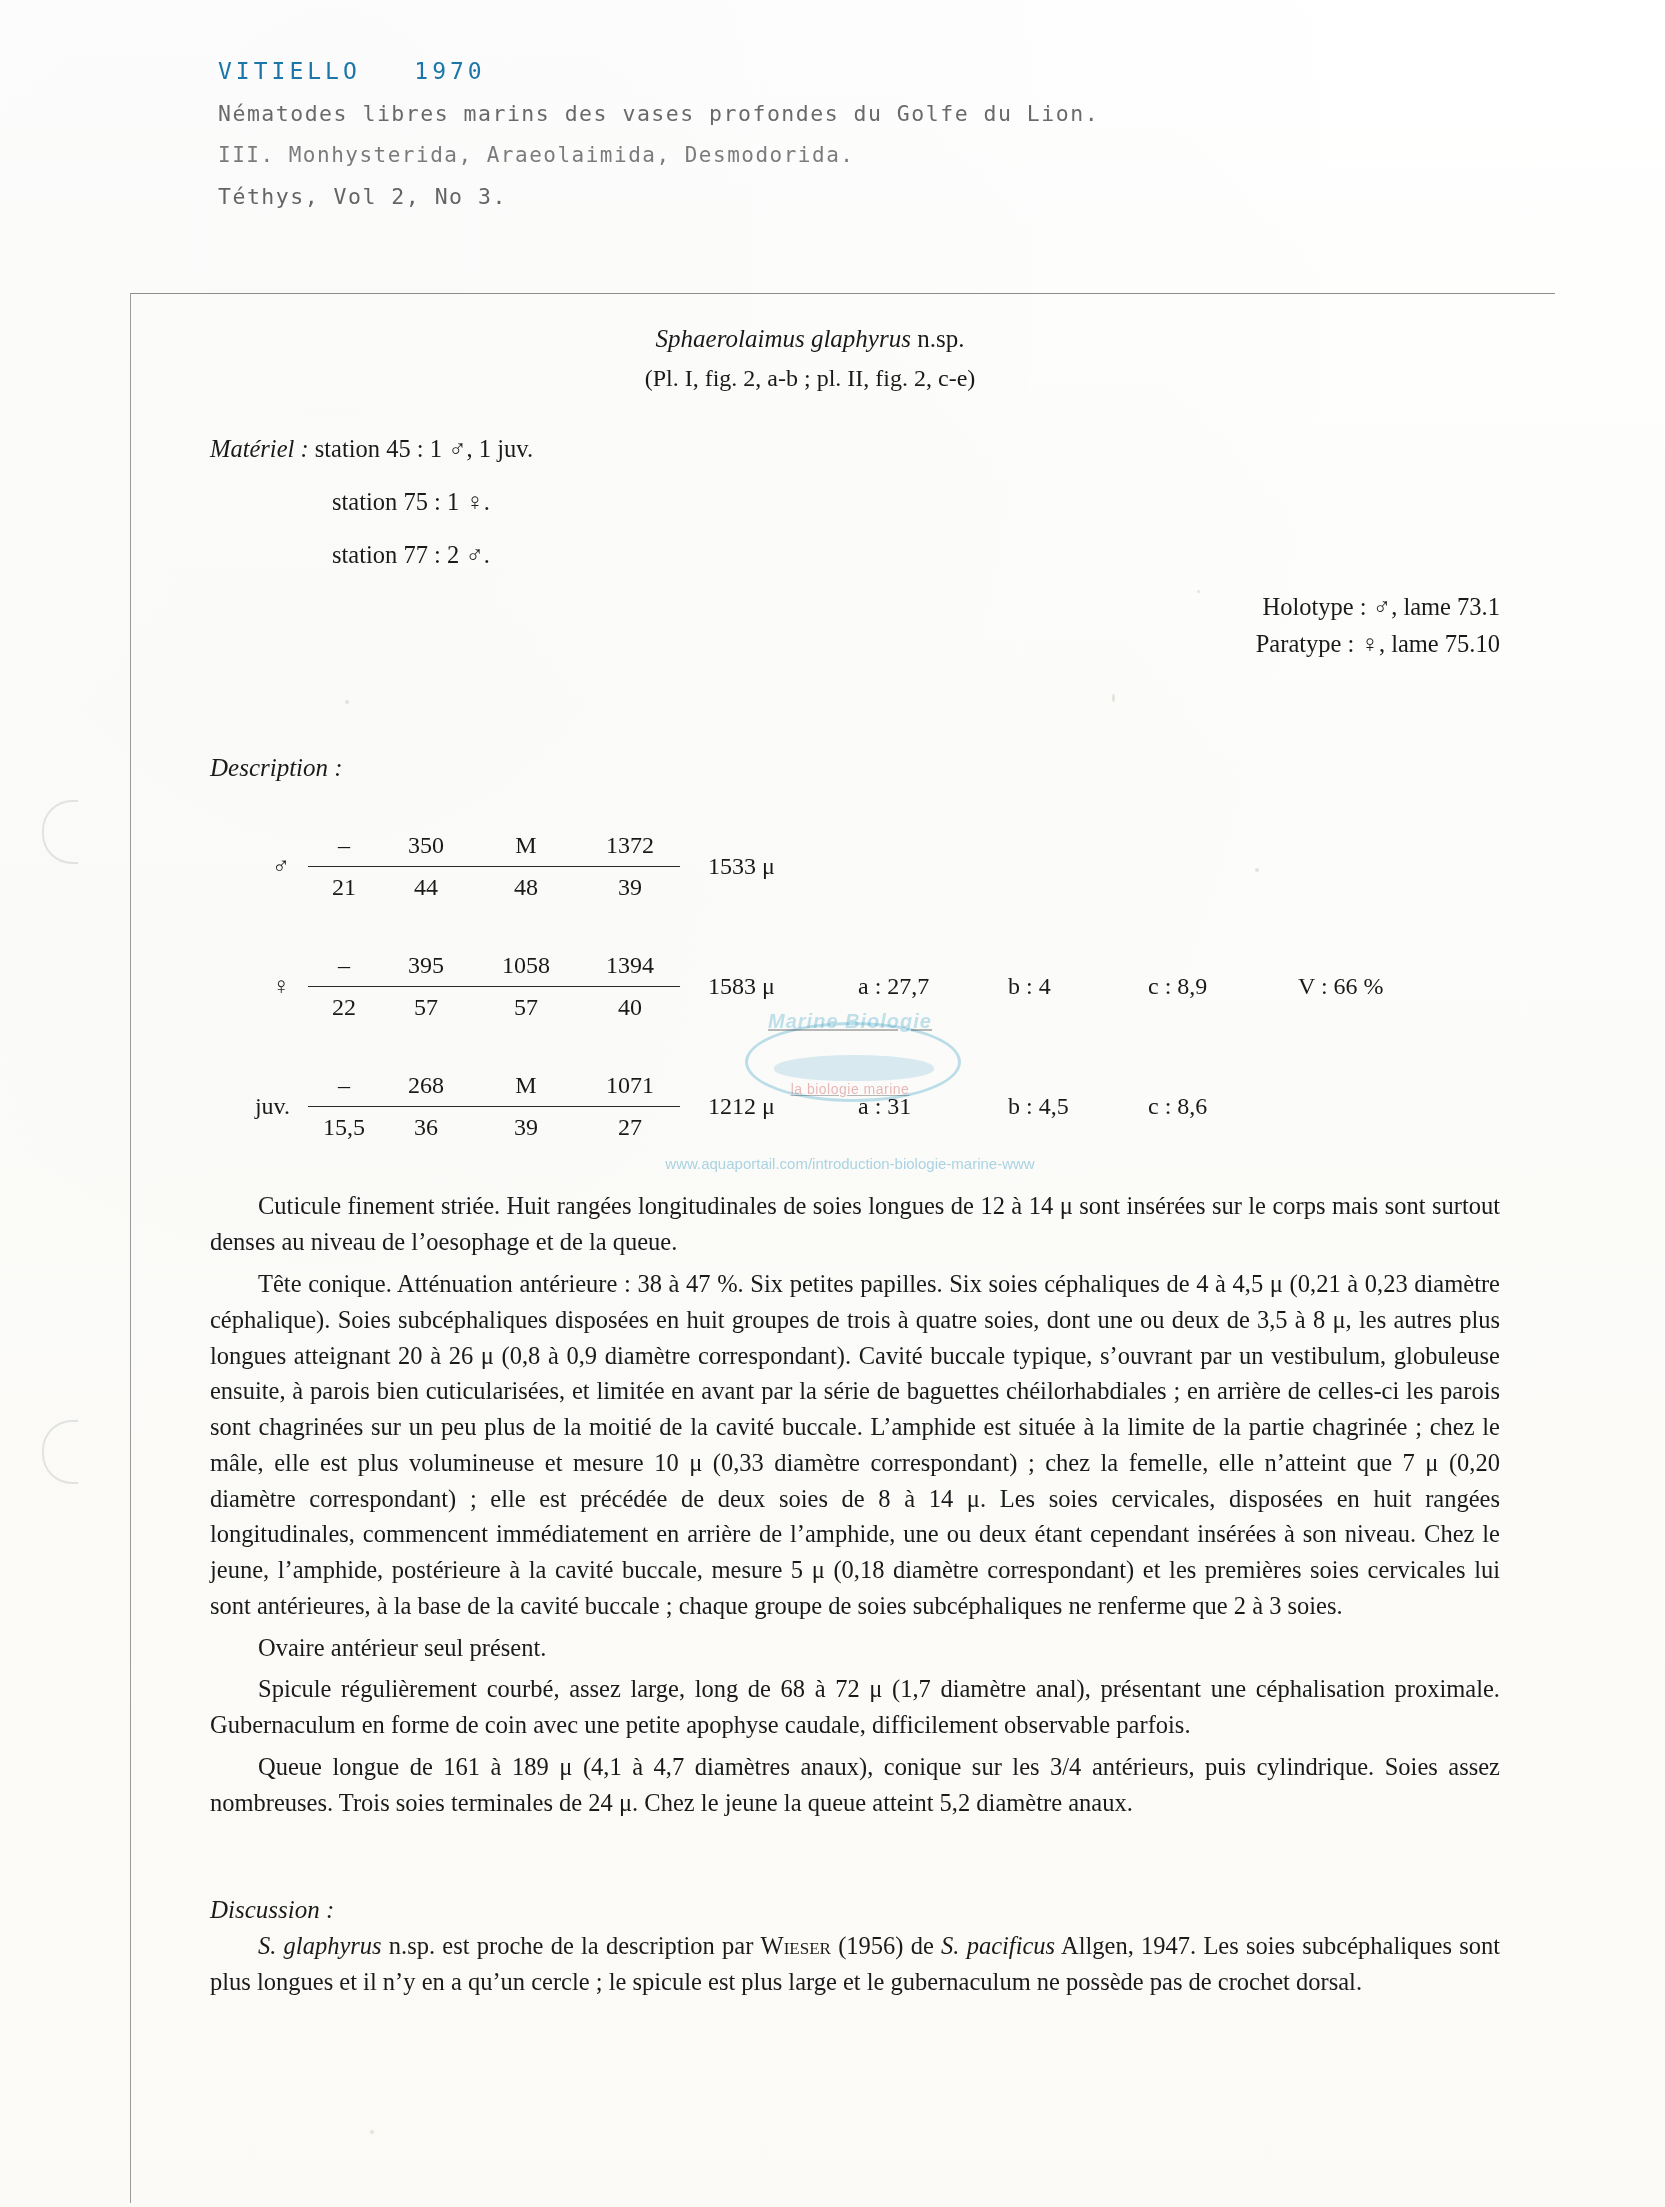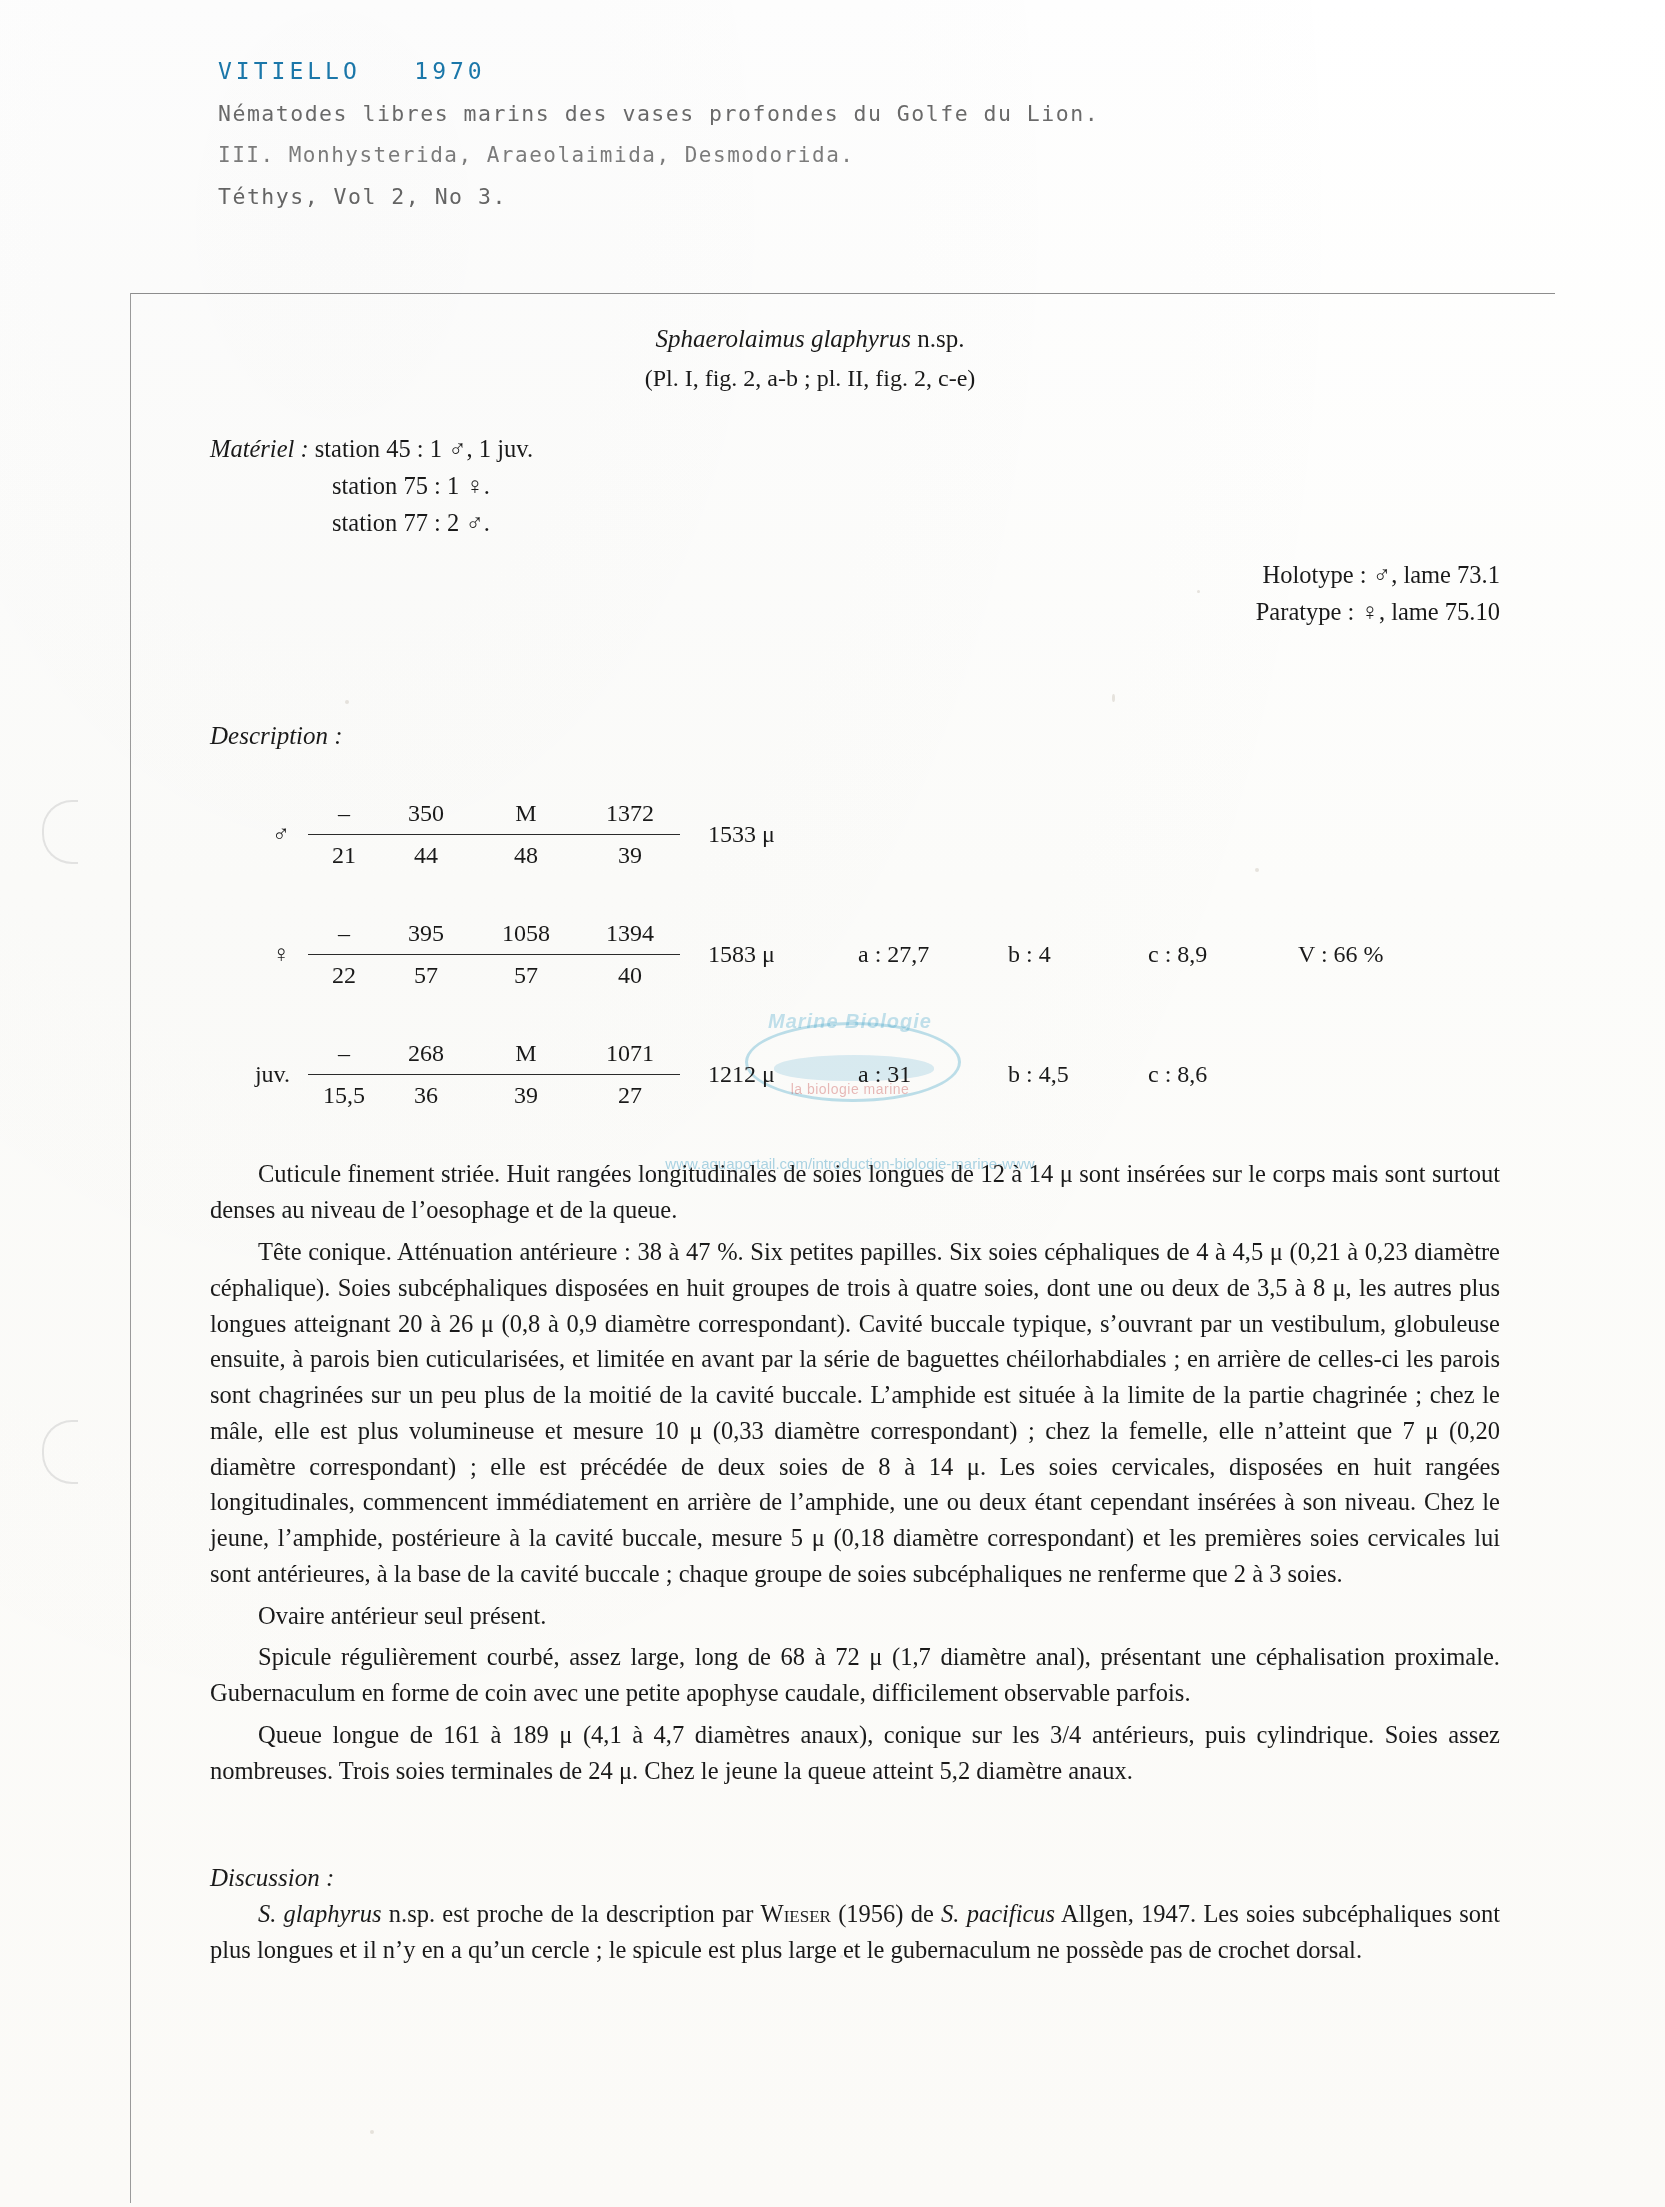--- a/index.html
+++ b/index.html
@@ -116,21 +116,21 @@
   }
   .label-italic {
     font-style: italic;
   }
   .material {
     margin-top: 0;
     font-size: 24.5px;
     line-height: 1.52;
   }
   .material .row { white-space: pre; }
-  .material .indent1 { padding-left: 122px; }
+  .material .indent1 { padding-left: 122px; margin-top: 16px; }
   .material .indent2 { padding-left: 58px; text-align: right; }
 
   .desc-label {
     margin-top: 88px;
     font-style: italic;
     font-size: 25px;
   }
 
   
   .formulas {
@@ -201,20 +201,21 @@
 
   
   .watermark {
     position: absolute;
     left: 700px;
     top: 1010px;
     width: 300px;
     text-align: center;
     pointer-events: none;
     opacity: 0.30;
+    text-decoration: underline;
   }
   .wm-title {
     font-family: "Liberation Sans", sans-serif;
     font-style: italic;
     font-weight: bold;
     font-size: 20px;
     color: #39a0c8;
     letter-spacing: 1px;
   }
   .wm-sub {

